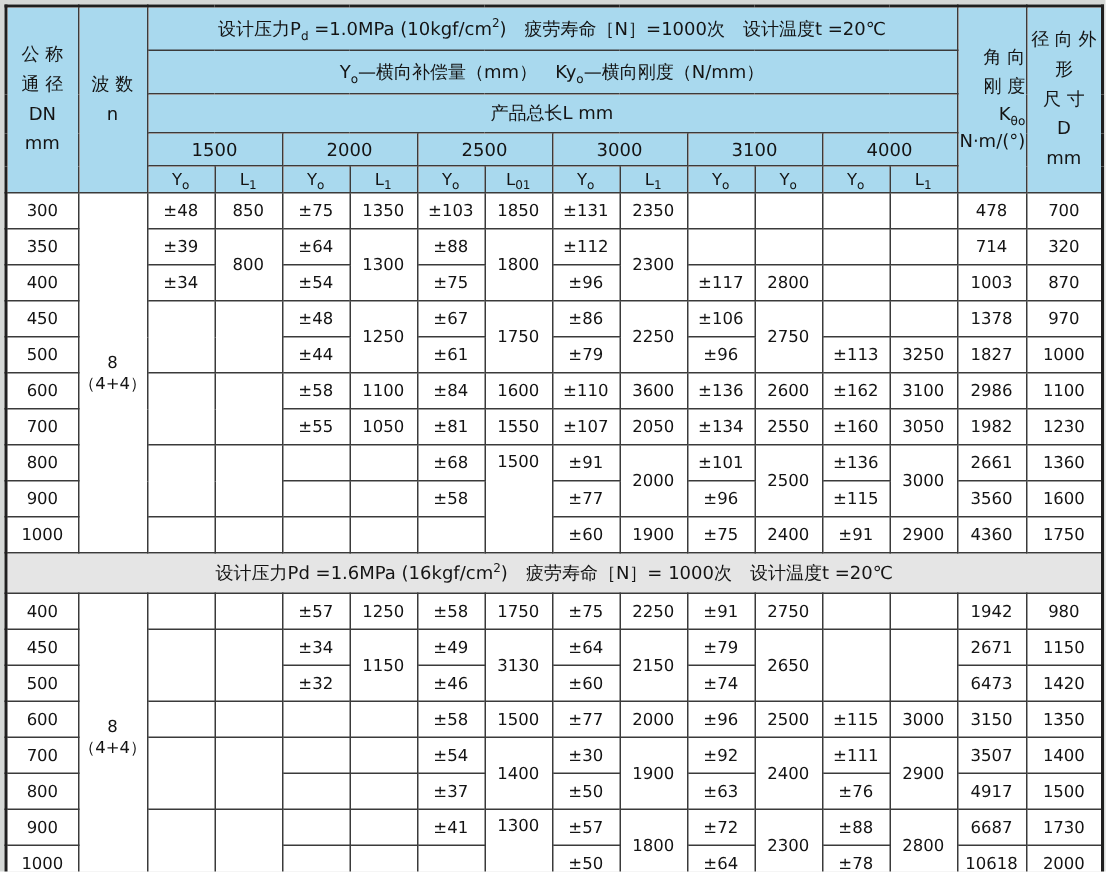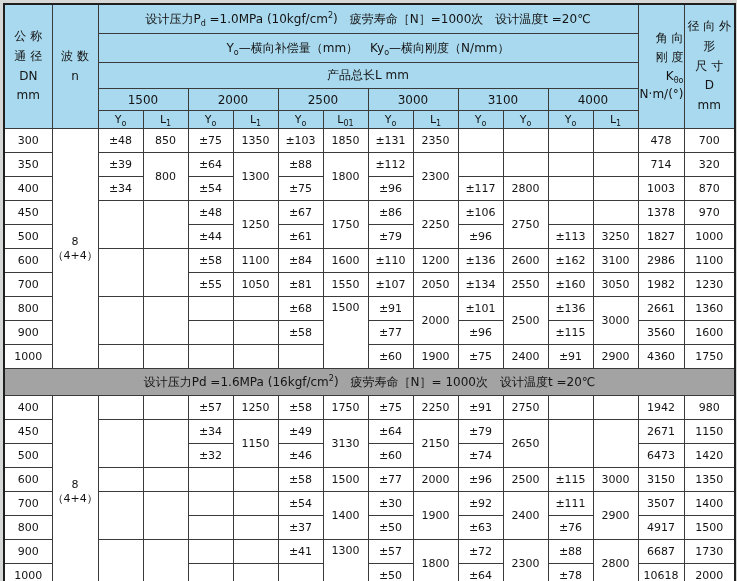--- a/index.html
+++ b/index.html
@@ -25,21 +25,21 @@
   tr.hr1 th{height:28px;font-size:12px;}
   tr.hr2 th{height:28px;font-size:12px;margin-top:32px;}
   tr.hr3 th{height:25px;font-size:12px;}
   tr.hr4 th{height:21px;font-size:12px;}
   tr.hr5 th{height:17px;font-size:11px;}
   th.multi div{line-height:1.65;font-size:12px;}
   th.kcol div{line-height:1.55;font-size:12px;text-align:right;}
   tbody td{height:23px;}
   td.dn{font-size:11px;}
   td.va-top{vertical-align:top;padding-top:4px;}
-  tr.sep td{height:26px;font-size:12px;background:#a3a3a3;}
+  tr.sep td{height:26px;font-size:12px;background:#e5e5e5;}
   sub{font-size:8px;line-height:0;}
   sup{font-size:8px;line-height:0;}
 </style>
 </head>
 <body>
 
 <div class="page">
   <table class="spec">
     <colgroup>
       <col style="width:48px">
@@ -197,21 +197,21 @@
         </tr>
         <tr>
           <td class="dn">600</td>
           <td rowspan="2"></td>
           <td rowspan="2"></td>
           <td>±58</td>
           <td>1100</td>
           <td>±84</td>
           <td>1600</td>
           <td>±110</td>
-          <td>1200</td>
+          <td>3600</td>
           <td>±136</td>
           <td>2600</td>
           <td>±162</td>
           <td>3100</td>
           <td>2986</td>
           <td>1100</td>
         </tr>
         <tr>
           <td class="dn">700</td>
           <td>±55</td>

